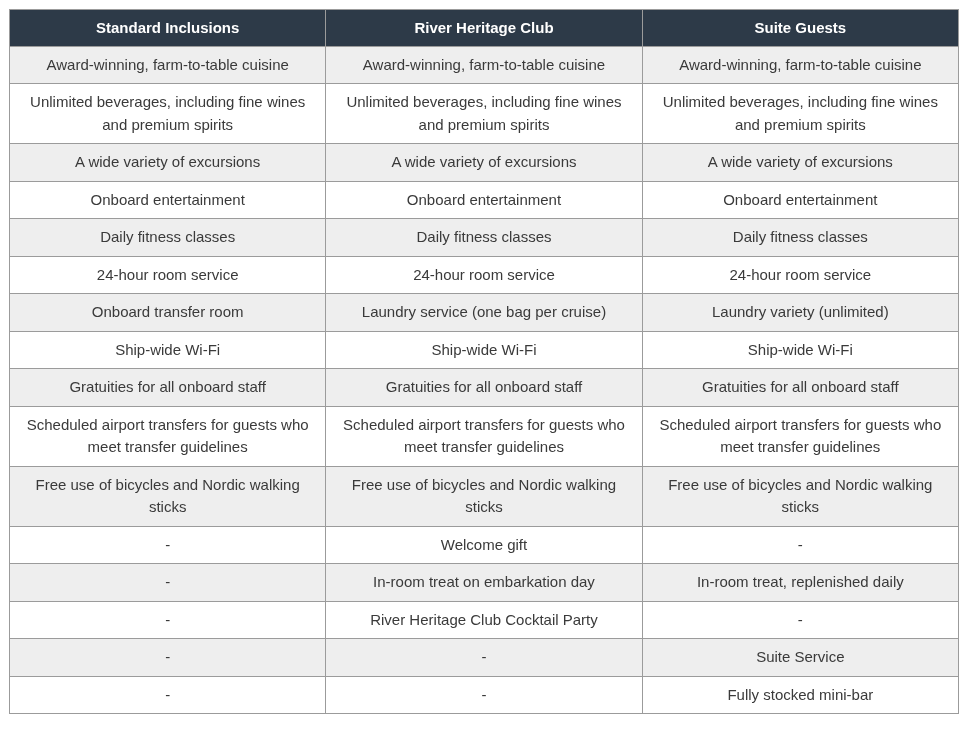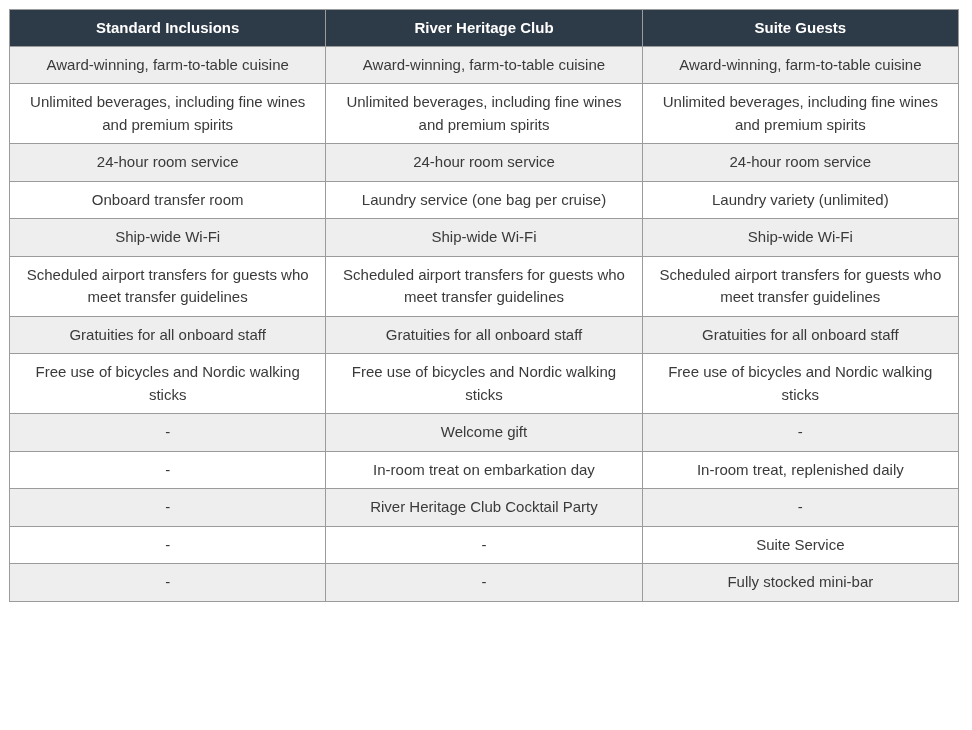--- a/index.html
+++ b/index.html
@@ -68,43 +68,58 @@
           <td>Award-winning, farm-to-table cuisine</td>
           <td>Award-winning, farm-to-table cuisine</td>
           <td>Award-winning, farm-to-table cuisine</td>
         </tr>
         <tr>
           <td>Unlimited beverages, including fine wines and premium spirits</td>
           <td>Unlimited beverages, including fine wines and premium spirits</td>
           <td>Unlimited beverages, including fine wines and premium spirits</td>
         </tr>
         <tr>
+          <td>A wide variety of excursions</td>
+          <td>A wide variety of excursions</td>
+          <td>A wide variety of excursions</td>
+        </tr>
+        <tr>
+          <td>Onboard entertainment</td>
+          <td>Onboard entertainment</td>
+          <td>Onboard entertainment</td>
+        </tr>
+        <tr>
+          <td>Daily fitness classes</td>
+          <td>Daily fitness classes</td>
+          <td>Daily fitness classes</td>
+        </tr>
+        <tr>
           <td>24-hour room service</td>
           <td>24-hour room service</td>
           <td>24-hour room service</td>
         </tr>
         <tr>
           <td>Onboard transfer room</td>
           <td>Laundry service (one bag per cruise)</td>
           <td>Laundry variety (unlimited)</td>
         </tr>
         <tr>
           <td>Ship-wide Wi-Fi</td>
           <td>Ship-wide Wi-Fi</td>
           <td>Ship-wide Wi-Fi</td>
         </tr>
         <tr>
+          <td>Gratuities for all onboard staff</td>
+          <td>Gratuities for all onboard staff</td>
+          <td>Gratuities for all onboard staff</td>
+        </tr>
+        <tr>
           <td>Scheduled airport transfers for guests who meet transfer guidelines</td>
           <td>Scheduled airport transfers for guests who meet transfer guidelines</td>
           <td>Scheduled airport transfers for guests who meet transfer guidelines</td>
-        </tr>
-        <tr>
-          <td>Gratuities for all onboard staff</td>
-          <td>Gratuities for all onboard staff</td>
-          <td>Gratuities for all onboard staff</td>
         </tr>
         <tr>
           <td>Free use of bicycles and Nordic walking sticks</td>
           <td>Free use of bicycles and Nordic walking sticks</td>
           <td>Free use of bicycles and Nordic walking sticks</td>
         </tr>
         <tr>
           <td>-</td>
           <td>Welcome gift</td>
           <td>-</td>

